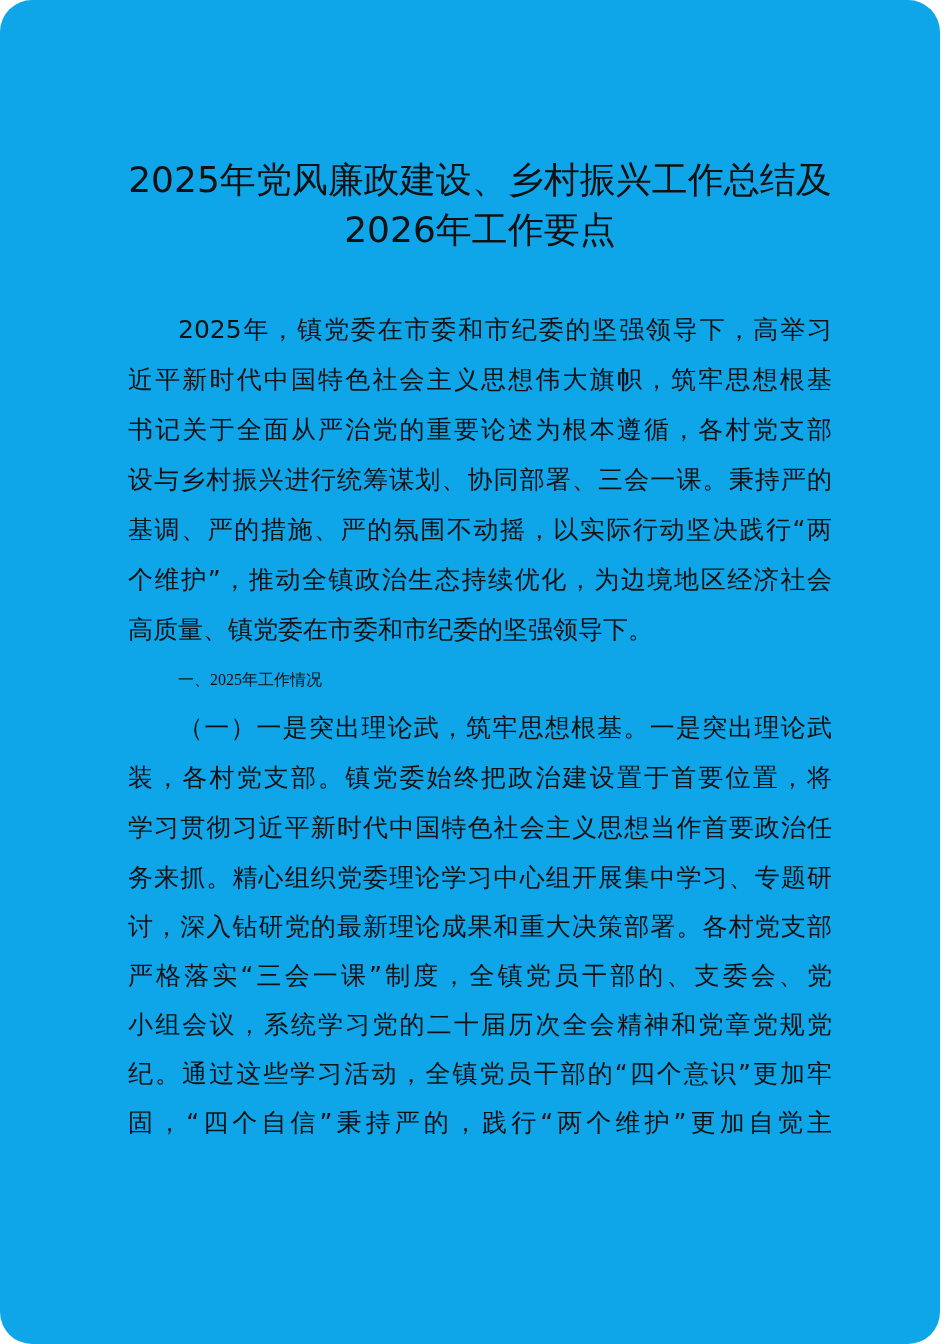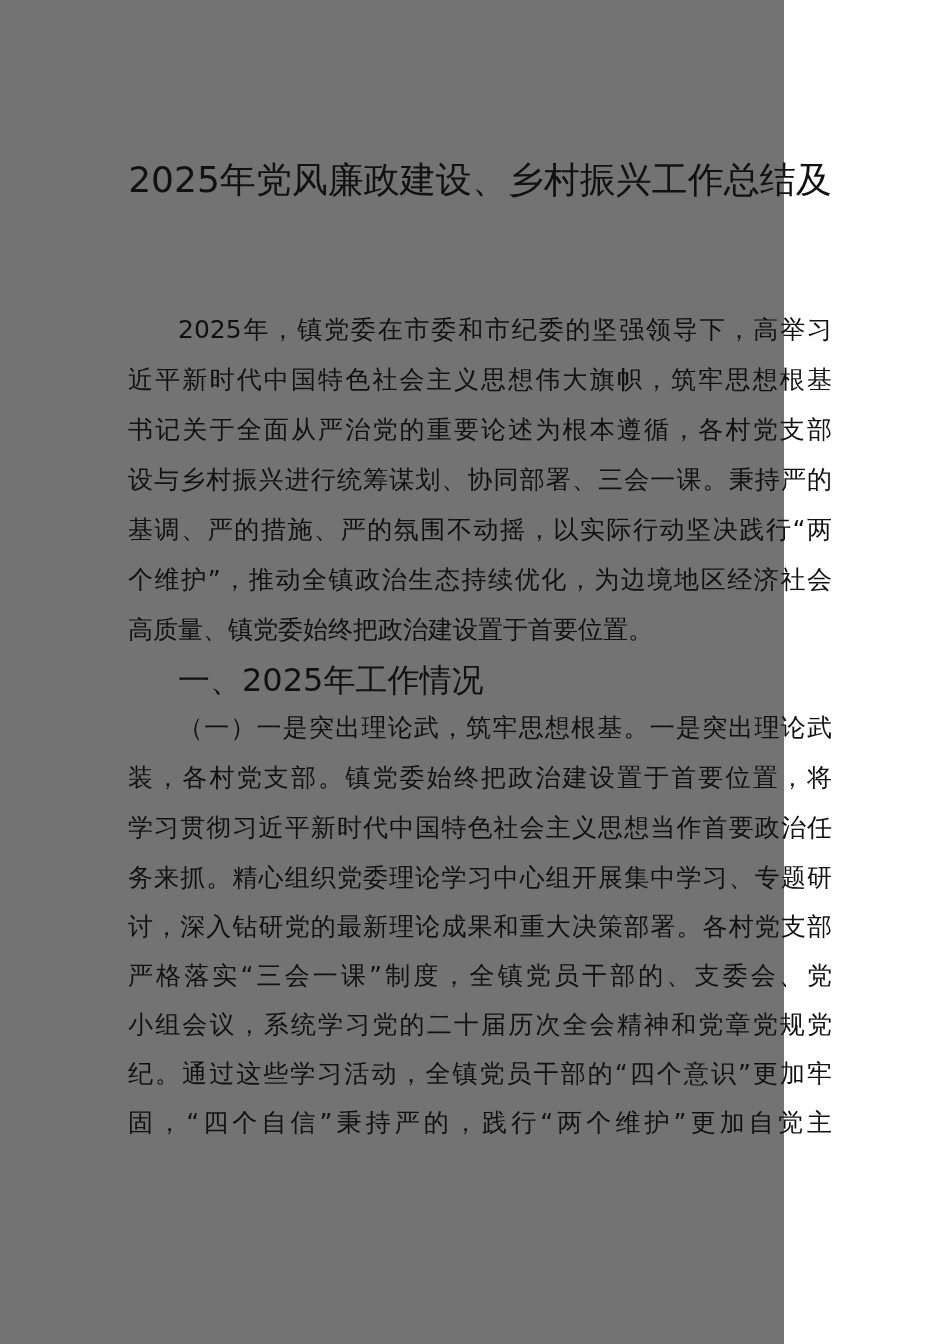--- a/index.html
+++ b/index.html
@@ -11,22 +11,23 @@
       width: 950px;
       height: 1344px;
       position: relative;
       overflow: hidden;
       font-family: "DejaVu Sans", "Liberation Sans", sans-serif;
       color: #111111;
     }
     .page {
       position: absolute;
       left: 0; top: 0;
-      width: 784px; height: 1344px;
-      background: #737373;
+      width: 940px; height: 1344px;
+      background: #0ea5e9;
+      border-radius: 32px;
     }
     .title {
       position: absolute;
       left: 100px;
       width: 760px;
       text-align: center;
       font-size: 36px;
       line-height: 50px;
       top: 155px;
       letter-spacing: 0px;
@@ -37,39 +38,40 @@
       left: 128px;
       width: 704px;
       font-size: 25px;
       line-height: 34px;
       white-space: nowrap;
       text-align: justify;
       text-align-last: justify;
     }
     .body-line.indent { left: 178px; width: 654px; }
     .body-line.last { text-align-last: left; }
-    .heading-line { font-size: 32px; }
+    .heading-line { font-size: 16px; font-family: Liberation Serif, serif; }
   </style>
 </head>
 <body>
 
 <div class="page">
 
   <div class="title">
     <span class="line">2025年党风廉政建设、乡村振兴工作总结及</span>
+    <span class="line">2026年工作要点</span>
   </div>
 
   <div>
     <div class="body-line indent" style="top:313px">2025年，镇党委在市委和市纪委的坚强领导下，高举习</div>
     <div class="body-line" style="top:363px">近平新时代中国特色社会主义思想伟大旗帜，筑牢思想根基</div>
     <div class="body-line" style="top:413px">书记关于全面从严治党的重要论述为根本遵循，各村党支部</div>
     <div class="body-line" style="top:463px">设与乡村振兴进行统筹谋划、协同部署、三会一课。秉持严的</div>
     <div class="body-line" style="top:513px">基调、严的措施、严的氛围不动摇，以实际行动坚决践行“两</div>
     <div class="body-line" style="top:563px">个维护”，推动全镇政治生态持续优化，为边境地区经济社会</div>
-    <div class="body-line last" style="top:613px">高质量、镇党委始终把政治建设置于首要位置。</div>
+    <div class="body-line last" style="top:613px">高质量、镇党委在市委和市纪委的坚强领导下。</div>
   </div>
 
   <div class="body-line indent last heading-line" style="top:663px">一、2025年工作情况</div>
 
   <div>
     <div class="body-line indent" style="top:711px">（一）一是突出理论武，筑牢思想根基。一是突出理论武</div>
     <div class="body-line" style="top:761px">装，各村党支部。镇党委始终把政治建设置于首要位置，将</div>
     <div class="body-line" style="top:811px">学习贯彻习近平新时代中国特色社会主义思想当作首要政治任</div>
     <div class="body-line" style="top:861px">务来抓。精心组织党委理论学习中心组开展集中学习、专题研</div>
     <div class="body-line" style="top:910px">讨，深入钻研党的最新理论成果和重大决策部署。各村党支部</div>

